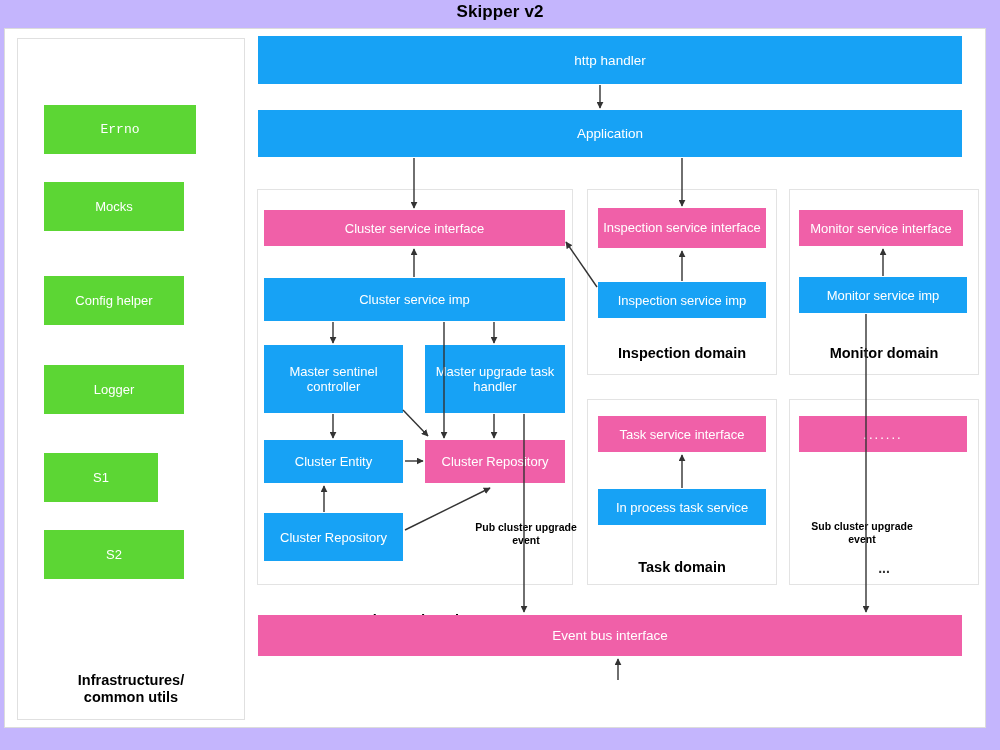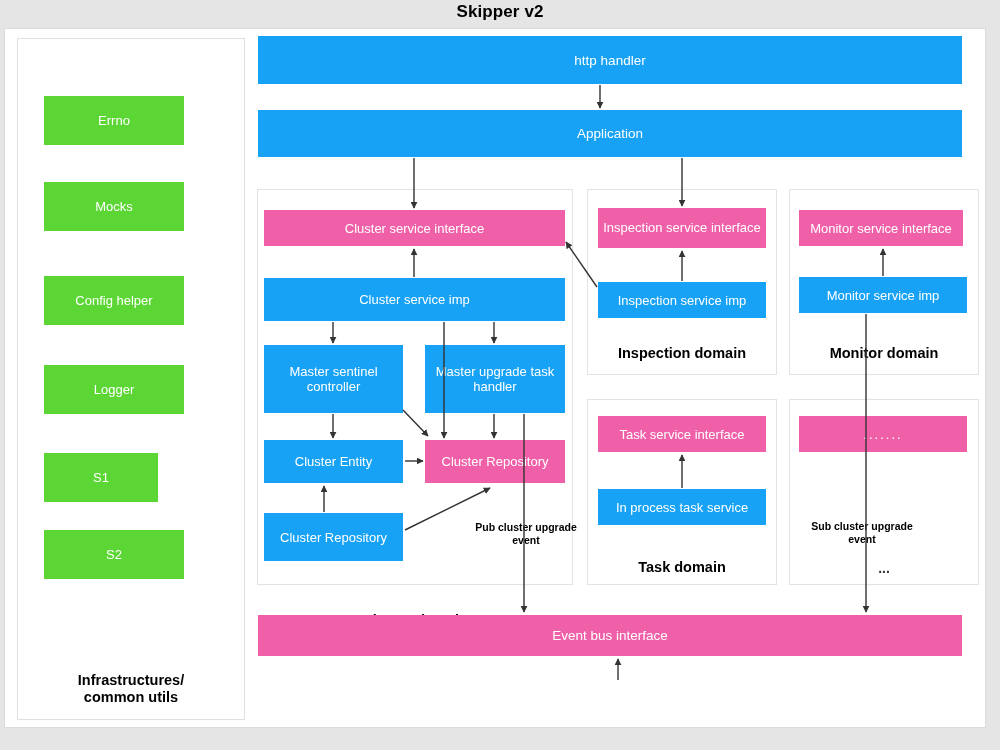--- a/index.html
+++ b/index.html
@@ -6,21 +6,21 @@
     margin: 0;
     padding: 0;
     background: #ffffff;
     font-family: "Liberation Sans", sans-serif;
   }
   #stage {
     position: relative;
     width: 1000px;
     height: 750px;
     overflow: hidden;
-    background: #e5e5e5;
+    background: #c4b5fd;
   }
   .abs { position: absolute; box-sizing: border-box; }
 
   #title {
     left: 0; top: 2px; width: 1000px;
     text-align: center;
     font-size: 17px;
     font-weight: bold;
     color: #000000;
     letter-spacing: 0.1px;
@@ -97,21 +97,21 @@
 <body>
 
 <div id="stage">
 
   <div id="title" class="abs">Skipper v2</div>
 
   <div id="outer-frame" class="abs"></div>
 
   <div id="infra-panel" class="abs"></div>
 
-  <div class="abs box green" style="left:44px;  top:96px;  width:140px; height:49px;">
+  <div class="abs box green" style="left:44px;  top:105px;  width:152px; height:49px;font-family:Liberation Mono, monospace;">
     <span>Errno</span>
   </div>
   <div class="abs box green" style="left:44px;  top:182px; width:140px; height:49px;">
     <span>Mocks</span>
   </div>
   <div class="abs box green" style="left:44px;  top:276px; width:140px; height:49px;">
     <span>Config helper</span>
   </div>
   <div class="abs box green" style="left:44px;  top:365px; width:140px; height:49px;">
     <span>Logger</span>

